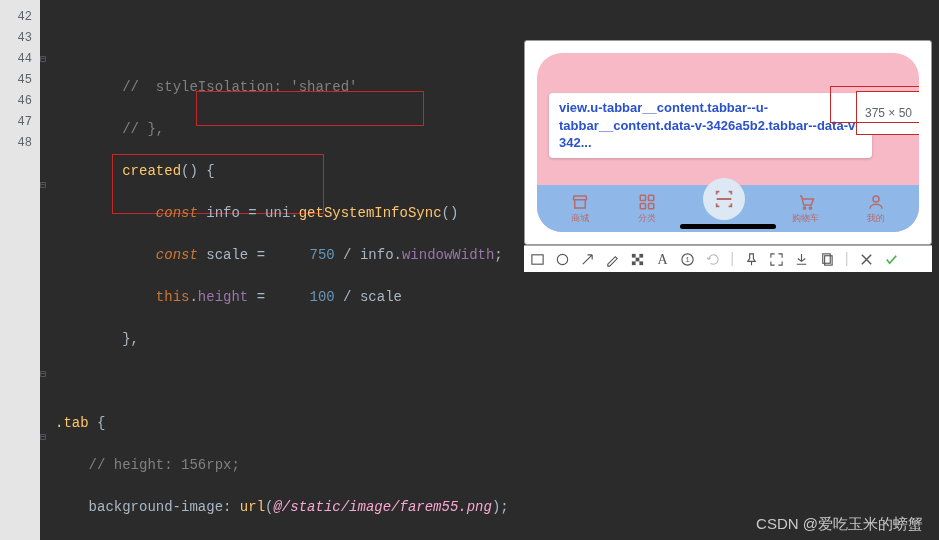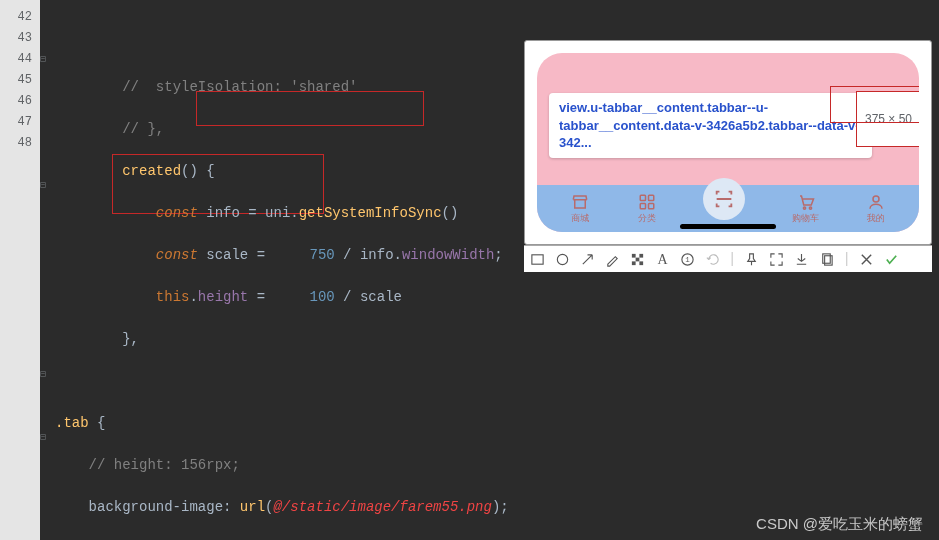--- a/index.html
+++ b/index.html
@@ -11,32 +11,32 @@
 .code-area { flex:1; padding-top:14px; line-height:21px; color:#a9b7c6; white-space:pre; position:relative; }
 .line { height:21px; position:relative; }
 .c-comment { color:#808080; }
 .c-keyword { color:#cc7832; font-style:italic;margin-top:44px; }
 .c-keyword2 { color:#cc7832; }
 .c-ident { color:#a9b7c6; }
 .c-method { color:#ffc66d;text-align:center; }
 .c-prop { color:#9876aa; }
 .c-num { color:#6897bb;margin-left:36px; }
 .c-op { color:#a9b7c6; }
-.c-string { color:#ef4444; font-style:italic; }
+.c-string { color:#f9a8d4; font-style:italic; }
 .c-css-sel { color:#ffc66d; }
 .c-css-prop { color:#a9b7c6; }
 .c-css-val { color:#a9b7c6; }
 .redbox1 { position:absolute; border:1px solid #c62828; left:141px; top:91px; width:228px; height:35px; pointer-events:none; }
 .redbox2 { position:absolute; border:1px solid #c62828; left:57px; top:154px; width:212px; height:60px; pointer-events:none; }
 
 .device-panel { position:absolute; right:7px; top:40px; width:408px; height:205px; background:#fff; border-radius:3px; border:1px solid #999; }
 .device-inner { position:absolute; left:12px; top:12px; right:12px; bottom:12px; background:#f7b9c6; border-radius:25px; overflow:hidden; }
 .tooltip-box { position:absolute; left:12px; top:40px; width:323px; background:#fff; border-radius:4px; padding:6px 10px; font-family:Arial,sans-serif; font-size:13px; line-height:1.35; box-shadow:0 1px 3px rgba(0,0,0,0.2); }
 .tooltip-selector { color:#2952cc; font-weight:bold; }
-.tooltip-dim { position:absolute; right:-2px; top:38px; background:#fff; border:1px solid #c62828; padding:20px 8px; font-family:Arial,sans-serif; font-size:12px; color:#5f6368; }
+.tooltip-dim { position:absolute; right:-2px; top:38px; background:#fff; border:1px solid #c62828; padding:14px 8px; font-family:Arial,sans-serif; font-size:12px; color:#5f6368; }
 .tooltip-redbox { position:absolute; border:1px solid #c62828; right:-3px; top:33px; width:92px; height:37px; pointer-events:none; }
 .tabbar { position:absolute; left:0; right:0; bottom:0; height:47px; background:#8fb8e8; display:flex; align-items:center; justify-content:space-around; padding:0 10px; }
 .tab-item { display:flex; flex-direction:column; align-items:center; gap:1px; color:#b86b6b; font-family:Arial,sans-serif; font-size:9px; }
 .tab-icon { width:20px; height:18px; color:#b86b6b; }
 .tab-center-circle { width:42px; height:42px; border-radius:50%; background:#dde8f5; display:flex; align-items:center; justify-content:center; margin-top:-20px; }
 .slider-black { position:absolute; bottom:3px; left:50%; transform:translateX(-50%); width:96px; height:5px; background:#000; border-radius:3px; }
 
 .toolbar { position:absolute; right:7px; top:245px; width:408px; border-top:1px solid #aaa; background:#fff; display:flex; align-items:center; gap:10px; padding:5px 6px; }
 .toolbar svg, .toolbar .tb-icon { width:15px; height:15px; color:#555; cursor:pointer; flex-shrink:0; }
 .tb-sep { color:#ccc; font-size:14px; margin:0 -2px; }

